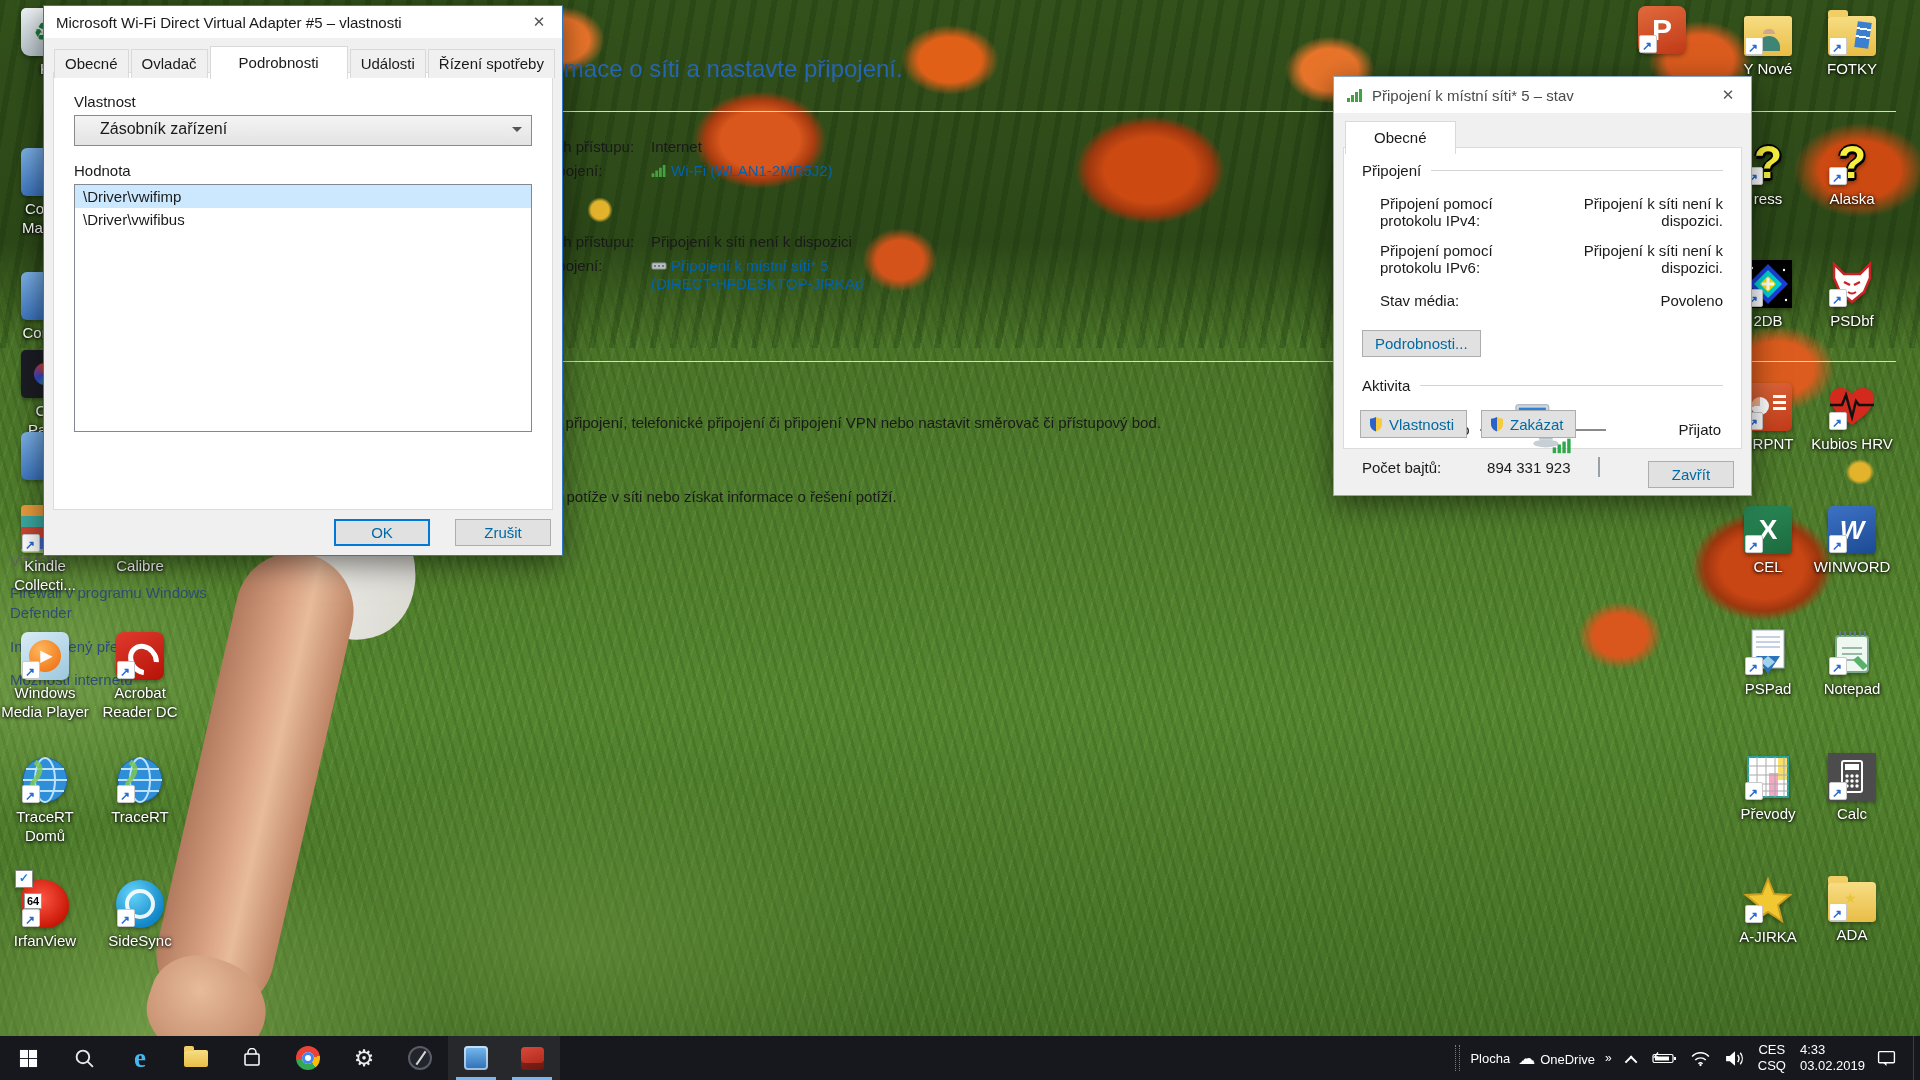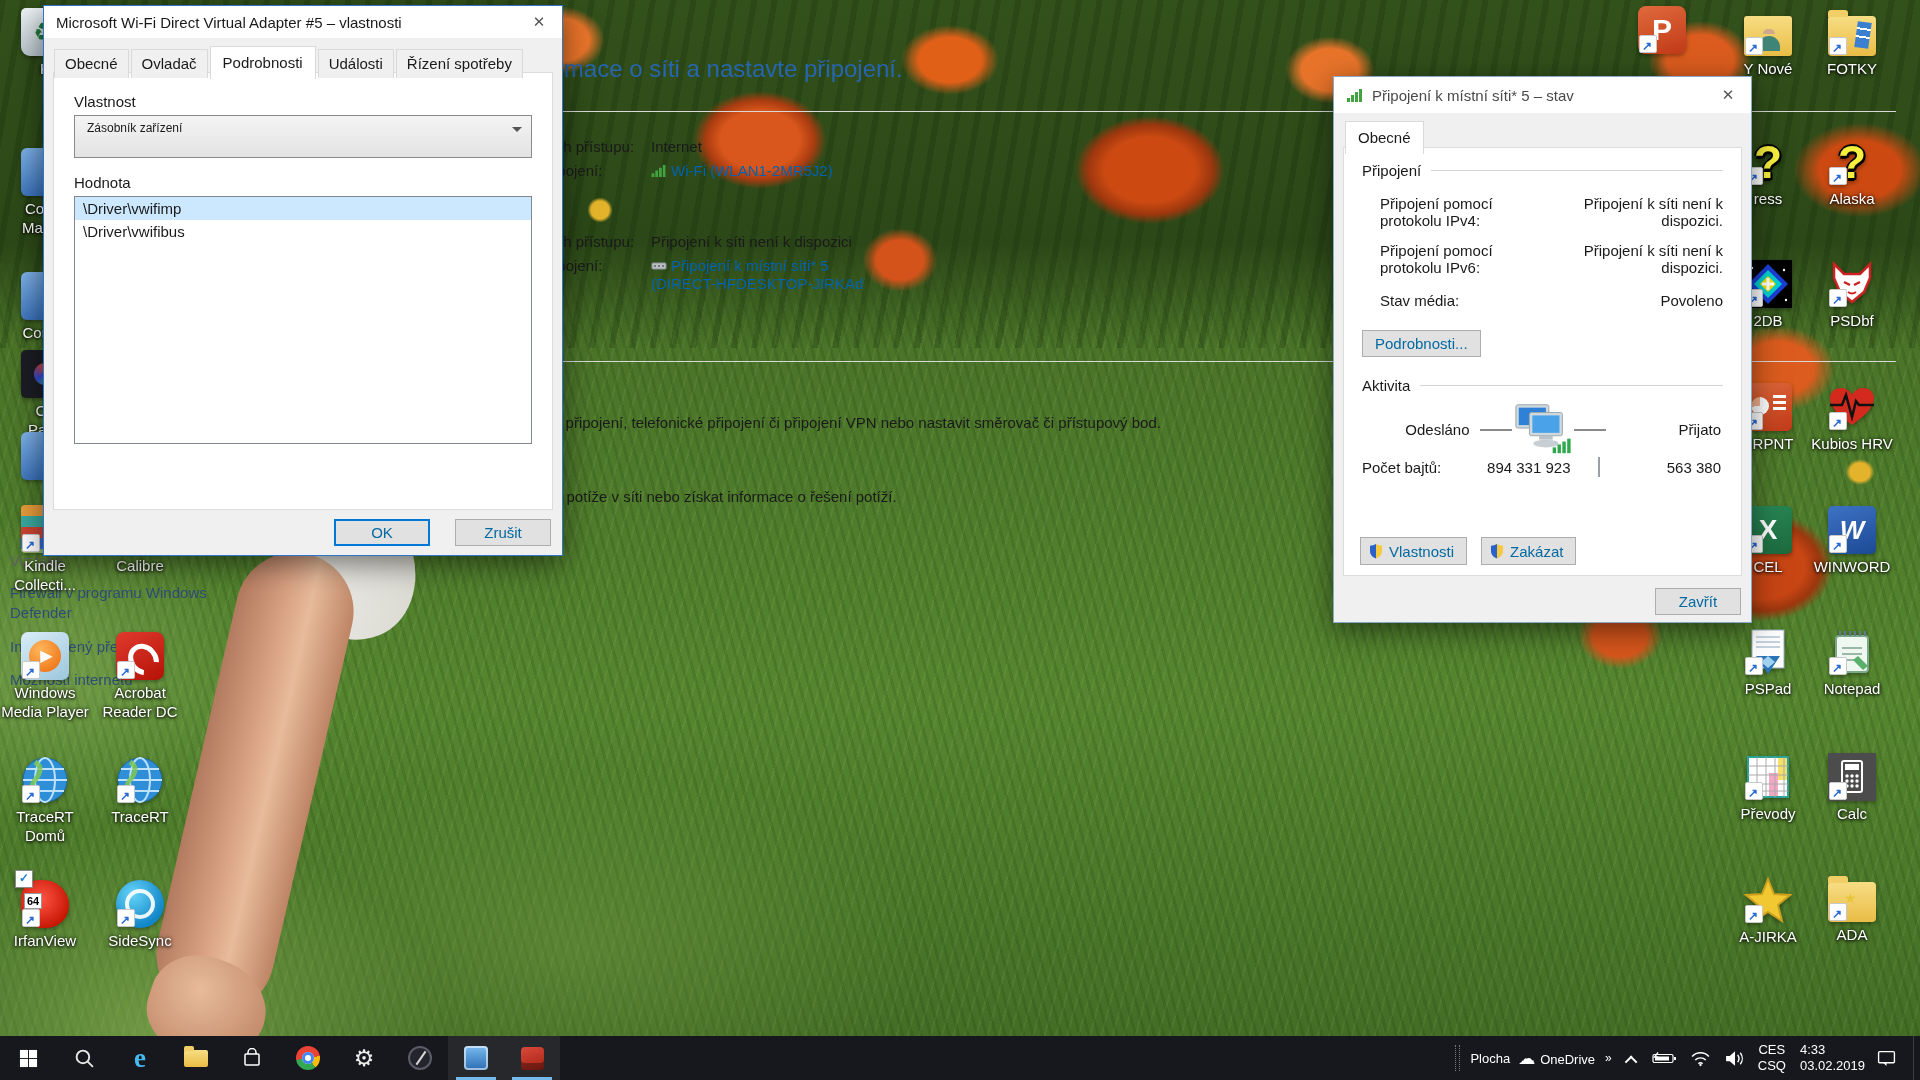--- a/index.html
+++ b/index.html
@@ -87,61 +87,61 @@
   .g-excel i::before{content:"X";position:absolute;inset:0;color:#fff;font:bold 28px/48px "Liberation Sans",sans-serif;font-style:normal;text-align:center}
   .g-word{background:linear-gradient(160deg,#3d72c4,#1c4a94);border-radius:5px}
   .g-word i::before{content:"W";position:absolute;inset:0;color:#fff;font:bold italic 26px/48px "Liberation Sans",sans-serif;text-align:center}
 
   
   .win{position:absolute;background:#f0f0f0;box-shadow:0 8px 28px rgba(0,0,0,.5)}
   .titlebar{position:relative;height:32px;background:#fff;display:flex;align-items:center;padding-left:12px;font-size:15px;color:#1a1a1a}
   .xbtn{position:absolute;right:0;top:0;width:46px;height:100%;display:flex;align-items:center;justify-content:center;color:#555;font-size:15px;cursor:default}
   .tabs{position:absolute;display:flex;align-items:flex-end;z-index:2}
   .tab{background:#f0f0f0;border:1px solid #d9d9d9;border-bottom:none;padding:5px 10px 6px;font-size:15px;margin-right:2px;color:#1a1a1a}
-  .tab.sel{background:#fff;padding:7px 12px 8px;position:relative;top:1px}
+  .tab.sel{background:#fff;padding:7px 28px 8px;position:relative;top:1px}
   .page{position:absolute;background:#fff;border:1px solid #dcdcdc}
   .btn{background:#e1e1e1;border:1px solid #adadad;font-size:15px;color:#0369a1;display:inline-flex;align-items:center;justify-content:center;gap:6px;cursor:default}
   .grp{display:flex;align-items:center;font-size:15px;color:#1a1a1a}
   .grp .rule{flex:1;border-top:1px solid #d4d4d4;margin-left:10px}
 
   
   #props{left:43px;top:5px;width:520px;height:551px;z-index:4;border:1px solid #2f76c9}
   #props .tabs{left:10px;top:39px}
   #props .page{left:9px;right:9px;top:66px;bottom:45px;padding:20px}
   .dev-row{display:flex;align-items:center;gap:22px;margin-bottom:22px}
   .dev-name{font-size:15px;color:#1a1a1a}
   .flabel{font-size:15px;color:#1a1a1a;margin-bottom:5px}
-  .combo{position:relative;height:43px;background:linear-gradient(#f4f4f4,#e3e3e3);border:1px solid #8a8a8a;font-size:12px;line-height:25px;padding-left:12px;margin-bottom:16px;color:#1a1a1a}
+  .combo{position:relative;height:31px;background:linear-gradient(#f4f4f4,#e3e3e3);border:1px solid #8a8a8a;font-size:16px;line-height:25px;padding-left:25px;margin-bottom:16px;color:#1a1a1a}
   .combo i{position:absolute;right:9px;top:11px;border:5px solid transparent;border-top-color:#555}
   .listbox{height:248px;border:1px solid #828790;background:#fff;overflow:hidden}
   .lirow{font-size:15px;padding:3px 8px;color:#1a1a1a}
   .lirow.sel{background:#cbe8ff}
   .pd-btns{position:absolute;right:11px;bottom:9px;display:flex;gap:25px}
   .pd-btns .btn{width:96px;height:27px}
   .btn.def{border:2px solid #0078d7}
 
   
-  #status{left:1333px;top:76px;width:419px;height:547px;z-index:3;border:1px solid #89a8c8}
+  #status{left:1333px;top:76px;width:419px;height:420px;z-index:3;border:1px solid #89a8c8}
   #status .titlebar{height:36px;gap:8px;color:#4a4a4a}
   #status .tabs{left:11px;top:43px}
   #status .page{left:9px;right:9px;top:70px;bottom:46px;padding:14px 18px}
   .srow{display:grid;grid-template-columns:175px 1fr;margin:0 0 13px 18px;font-size:15px;color:#1a1a1a}
   .srow .v{text-align:right}
   .sbtn{height:27px;padding:0 12px;margin:8px 0 0 0}
   .act{display:grid;grid-template-columns:1fr 32px 62px 32px 1fr;align-items:center;margin-top:8px;font-size:15px;color:#1a1a1a}
   .act .snd{text-align:right;padding-right:10px}
   .act .rcv{text-align:right;padding-right:2px}
   .dash{height:2px;background:#8a8a8a}
   .bytes{display:grid;grid-template-columns:112px 1fr 56px 1fr;align-items:center;font-size:15px;color:#1a1a1a}
   .bytes .bs{text-align:right}
   .bytes .br{text-align:right;padding-right:2px}
   .vline{width:2px;height:20px;background:#9aa0a6;margin:0 auto}
   .sd-btnrow{position:absolute;left:16px;bottom:10px;display:flex;gap:14px}
   .sd-btnrow .btn{height:28px;padding:0 12px 0 8px}
-  .sd-bottom{position:absolute;left:0;right:0;bottom:0;height:42px;display:flex;justify-content:flex-end;align-items:center;padding-right:10px}
+  .sd-bottom{position:absolute;left:0;right:0;bottom:0;height:42px;display:flex;justify-content:flex-end;align-items:center;padding-right:17px}
   .sd-bottom .btn{width:86px;height:27px}
 
   
   #netwin{left:328px;top:312px;width:1374px;height:710px;background:#fff;z-index:2;border:1px solid #9aa4ab;box-shadow:0 6px 22px rgba(0,0,0,.4)}
   .crumbbar{height:41px;border-bottom:1px solid #ececec;display:flex;align-items:center;padding-left:240px;font-size:15px;color:#1f1f1f}
   .crumb{display:flex;align-items:center}
   .crumb+.crumb::before{content:"›";color:#707070;margin:0 11px;font-size:15px}
   .ncmain{position:absolute;left:237px;top:41px;right:0;bottom:0;padding:12px 24px}
   .nchead{font-size:24px;color:#2765b0;font-weight:normal;margin-top:2px}
   .secrow{display:flex;align-items:center;margin-top:20px;font-size:15px;color:#1a1a1a}

